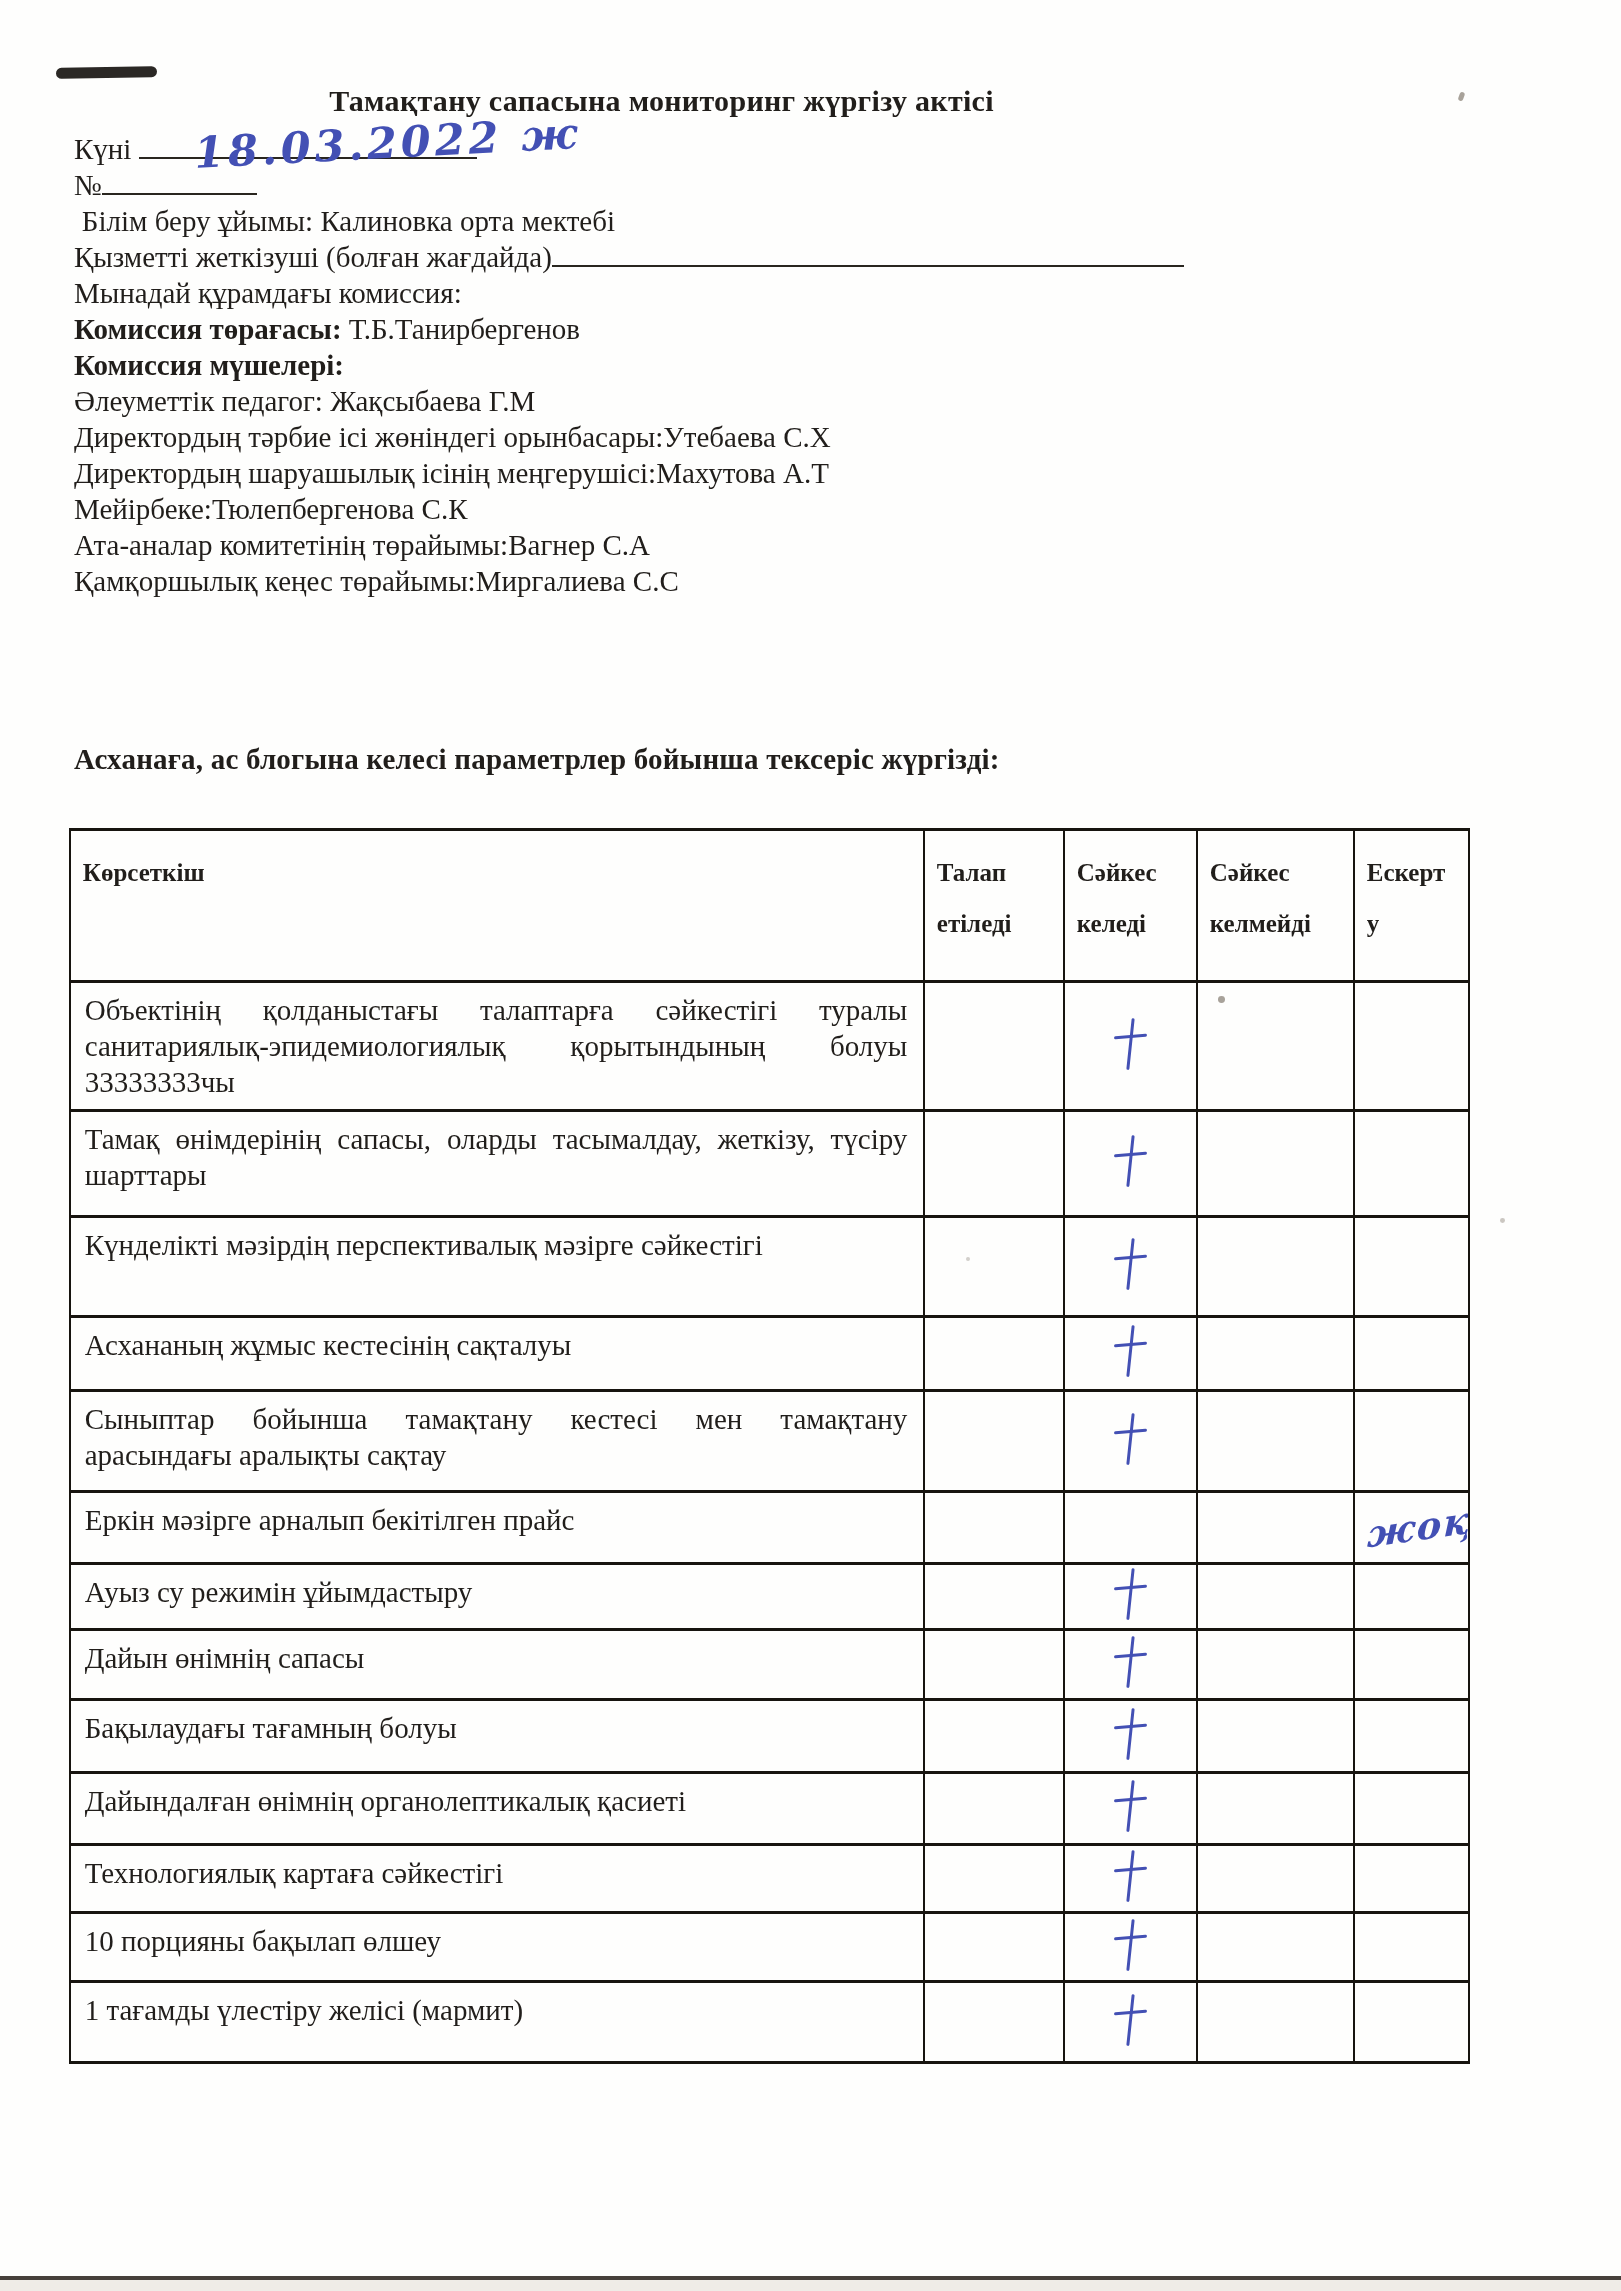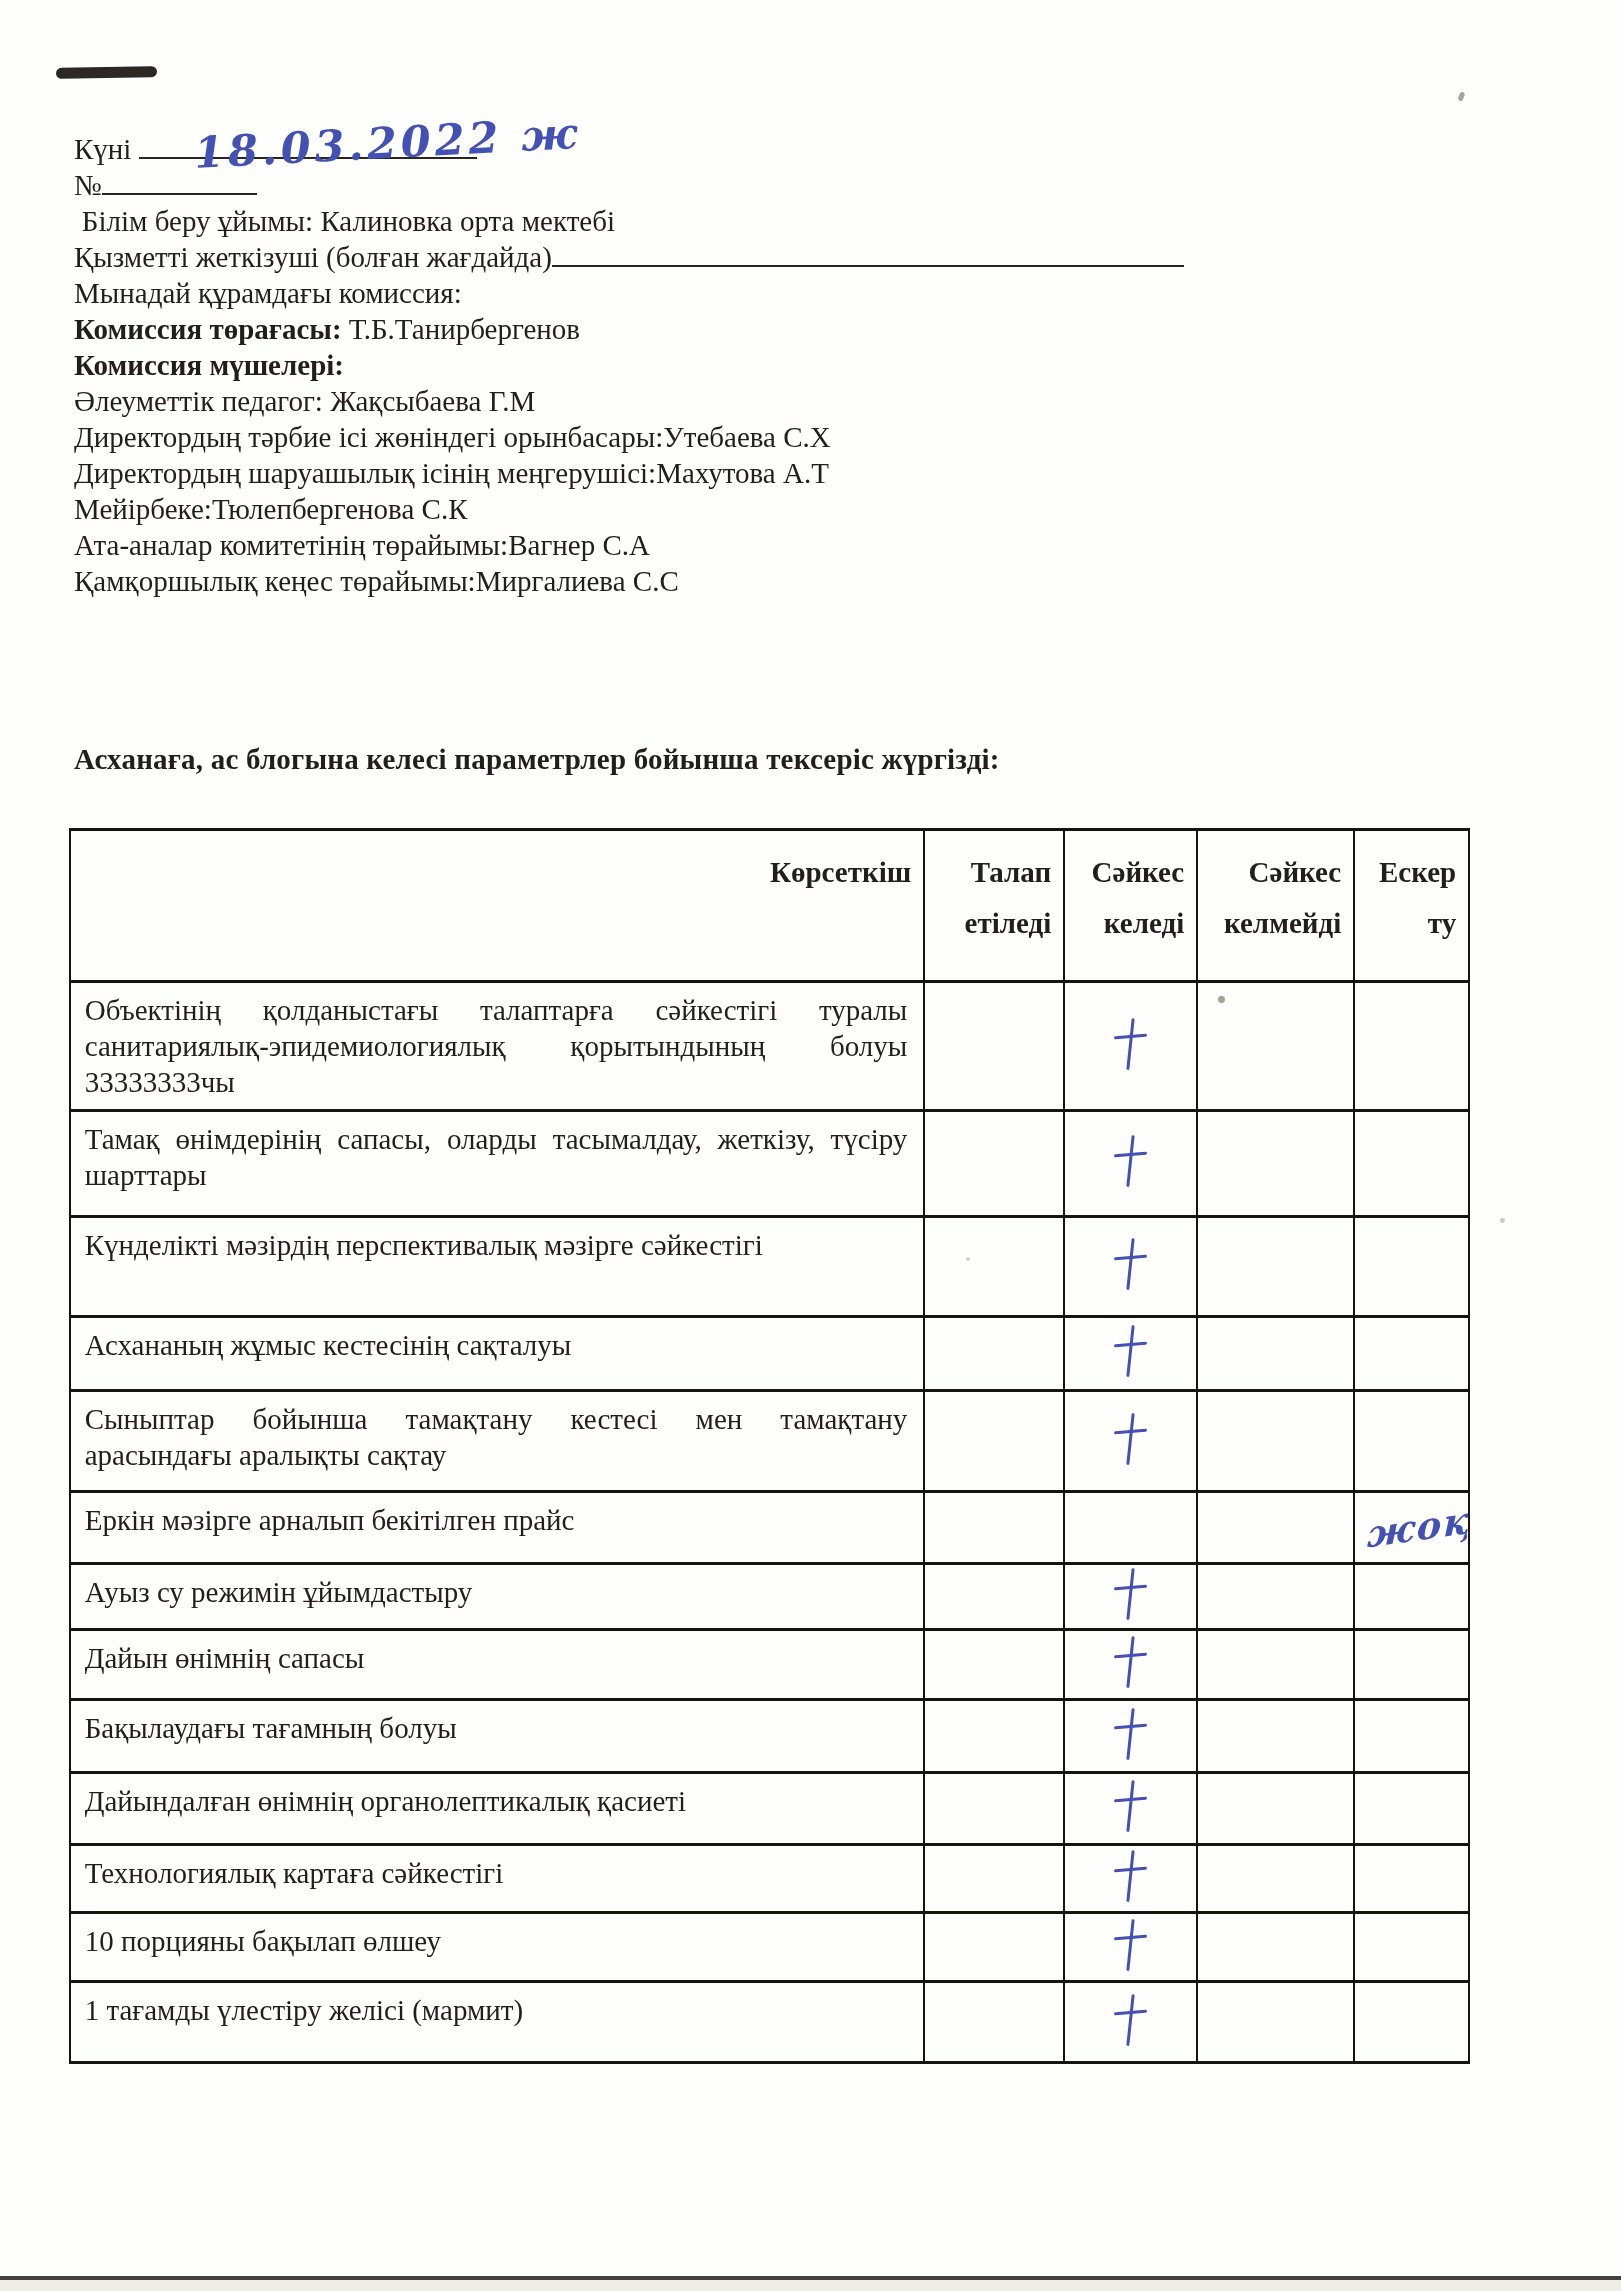--- a/index.html
+++ b/index.html
@@ -41,21 +41,21 @@
   table.monitoring{
     position:absolute;left:69px;top:828px;width:1399px;
     border-collapse:collapse;table-layout:fixed;
   }
   table.monitoring th, table.monitoring td{
     border-left:2px solid #17140f;border-right:2px solid #17140f;
     border-top:3.9px solid #17140f;border-bottom:3.9px solid #17140f;
     overflow:hidden;
   }
   table.monitoring th{
-    font-size:29px;font-weight:bold;text-align:right;vertical-align:top;
+    font-size:25px;font-weight:bold;text-align:left;vertical-align:top;
     padding:15.7px 11.8px 0 11.8px;line-height:51px;overflow-wrap:anywhere;
   }
   td.indicator-cell{
     font-size:29px;line-height:36px;text-align:justify;vertical-align:top;
     padding:8.8px 15.7px 3.9px 13.7px;
   }
   td.check-cell, td.note-cell{text-align:center;vertical-align:middle;padding:0;}
   .plus-mark{position:relative;display:inline-block;width:39px;height:55px;}
   .plus-mark::before{
     content:'';position:absolute;left:17.6px;top:1px;width:2.9px;height:52px;
@@ -74,20 +74,21 @@
 <body>
 
 <div class="page">
 
   <div class="scan-bar"></div>
   <div class="speck s1"></div>
   <div class="speck s2"></div>
   <div class="speck s3"></div>
   <div class="speck s4"></div>
 
+  <div class="title">Тамақтану сапасына мониторинг жүргізу актісі</div>
 
   <div class="hblock">
     <div class="line"><span>Күні</span><span class="u date-u"></span></div>
     <div class="line"><span>№</span><span class="u num-u"></span></div>
     <div class="line indent">Білім беру ұйымы: Калиновка орта мектебі</div>
     <div class="line"><span>Қызметті жеткізуші (болған жағдайда)</span><span class="u provider-u"></span></div>
     <div class="line">Мынадай құрамдағы комиссия:</div>
     <div class="line"><span class="b">Комиссия төрағасы:</span> <span>Т.Б.Танирбергенов</span></div>
     <div class="line b">Комиссия мүшелері:</div>
     <div class="line">Әлеуметтік педагог: Жақсыбаева Г.М</div>

